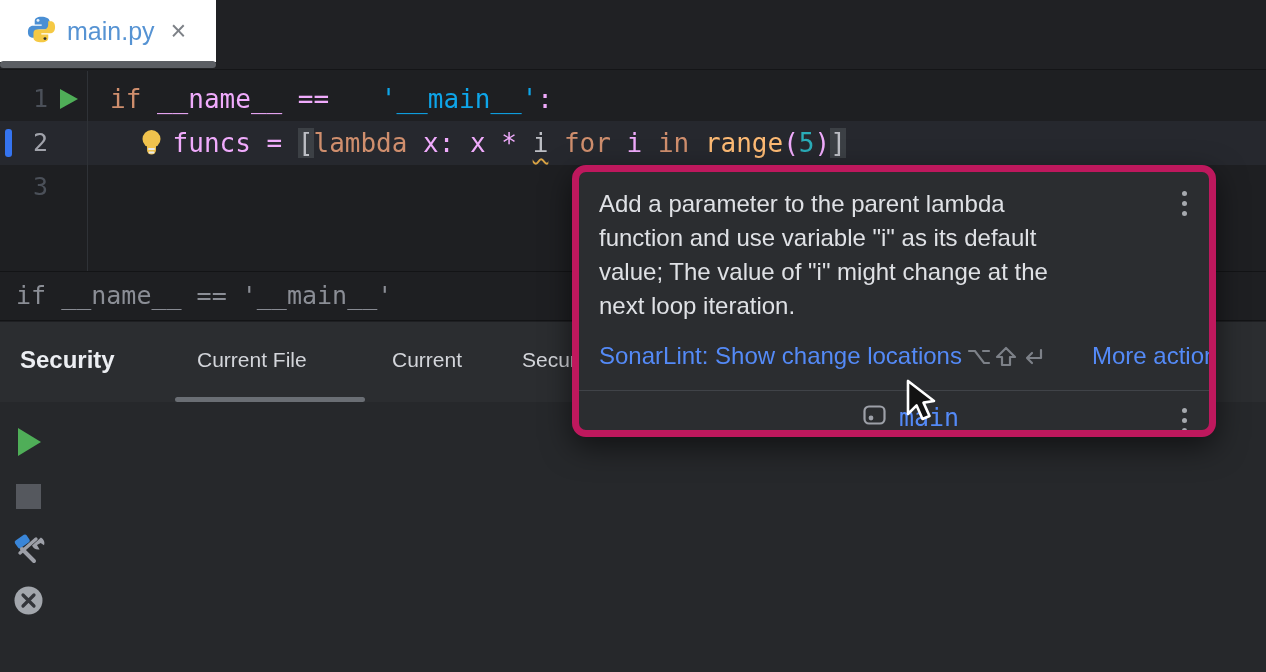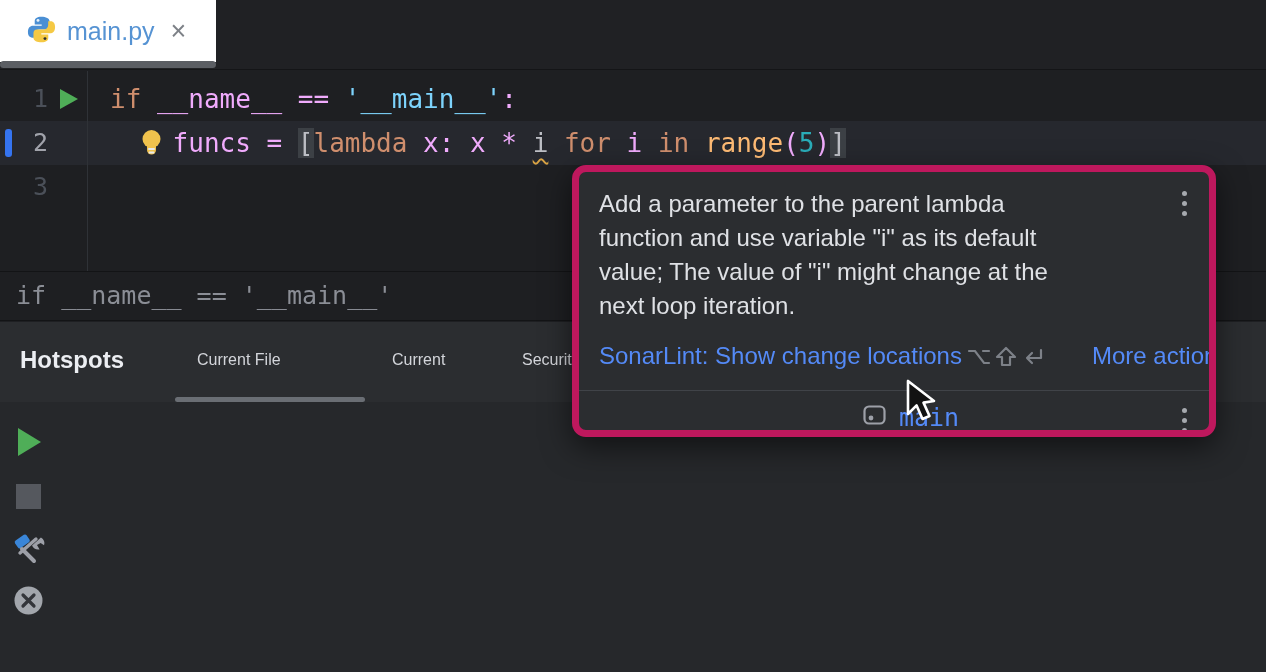--- a/index.html
+++ b/index.html
@@ -21,41 +21,41 @@
   .gutter-sep { position:absolute; left:87px; top:0; width:1px; height:200px; background:#2f3237; }
   .ed-row { position:absolute; left:0; width:1266px; height:44px; }
   .ed-row.current { background:#26282e; }
   .ln { position:absolute; left:0; top:0; width:48px; height:44px; text-align:right;
         font-family:"DejaVu Sans Mono", monospace; font-size:25px; line-height:44px; color:#4b5059; }
   .ln.active { color:#a1a3ab; }
   .code { position:absolute; left:110px; top:0; height:44px; line-height:44px;
           font-family:"DejaVu Sans Mono", monospace; font-size:26px; white-space:pre; }
   .tk-plain { color:#f0abfc; }
   .tk-kw { color:#cf8e6d; }
-  .tk-str { color:#7dd3fc; }
+  .tk-str { color:#0ea5e9;margin-left:36px; }
   .tk-num { color:#2aacb8; }
   .tk-builtin { color:#fdba74; }
   .tk-bracket { color:#bcbec4; background:#3c4045; }
   .tk-warn { color:#bcbec4; text-decoration:underline wavy #d9a343 2px; text-underline-offset:6px; }
   .caret-bar { position:absolute; left:5px; top:8px; width:7px; height:28px;
                border-radius:3px; background:#3574f0; }
   .run-gutter { position:absolute; left:57px; top:10px; }
   .bulb { position:absolute; left:138px; top:7px; }
 
   
   .scopebar { position:absolute; left:0; top:271px; width:1266px; height:50px; background:#1e1f22;
               border-top:1px solid #131416; border-bottom:1px solid #131416; }
   .scopebar .txt { position:absolute; left:16px; top:0; line-height:48px;
                    font-family:"DejaVu Sans Mono", monospace; font-size:25px; color:#8b8e96; }
 
   
   .tw-header { position:absolute; left:0; top:322px; width:1266px; height:80px; background:#2b2d30; }
   .tw-title { position:absolute; left:20px; top:0; line-height:76px; font-size:24px;
               font-weight:bold; color:#eceef2; }
-  .tw-tab { position:absolute; top:0; line-height:76px; font-size:16px; color:#d3d5da; }
+  .tw-tab { position:absolute; top:0; line-height:76px; font-size:21px; color:#d3d5da; }
   .tw-tab.t1 { left:197px; } .tw-tab.t2 { left:392px; } .tw-tab.t3 { left:522px; }
   .tw-underline { position:absolute; left:175px; top:75px; width:190px; height:5px;
                   background:#6a6e74; border-radius:3px; }
 
   
   .tw-content { position:absolute; left:0; top:402px; width:1266px; height:270px; background:#26282b; }
   .side-icon { position:absolute; }
 
   
   .popup { position:absolute; left:572px; top:165px; width:644px; height:272px;
@@ -125,21 +125,21 @@
     <span class="ln">3</span>
   </div>
   <div class="gutter-sep"></div>
 </div>
 
 <div class="scopebar">
   <span class="txt">if __name__ == '__main__'</span>
 </div>
 
 <div class="tw-header">
-  <span class="tw-title">Hotspots</span>
+  <span class="tw-title">Security</span>
   <span class="tw-tab t1">Current File</span>
   <span class="tw-tab t2">Current</span>
   <span class="tw-tab t3">Security Hotspots</span>
   <div class="tw-underline"></div>
 </div>
 
 <div class="tw-content">
 
   <span class="side-icon" style="left:16px; top:427px; position:fixed;">
     <svg width="26" height="30" viewBox="0 0 26 30">

